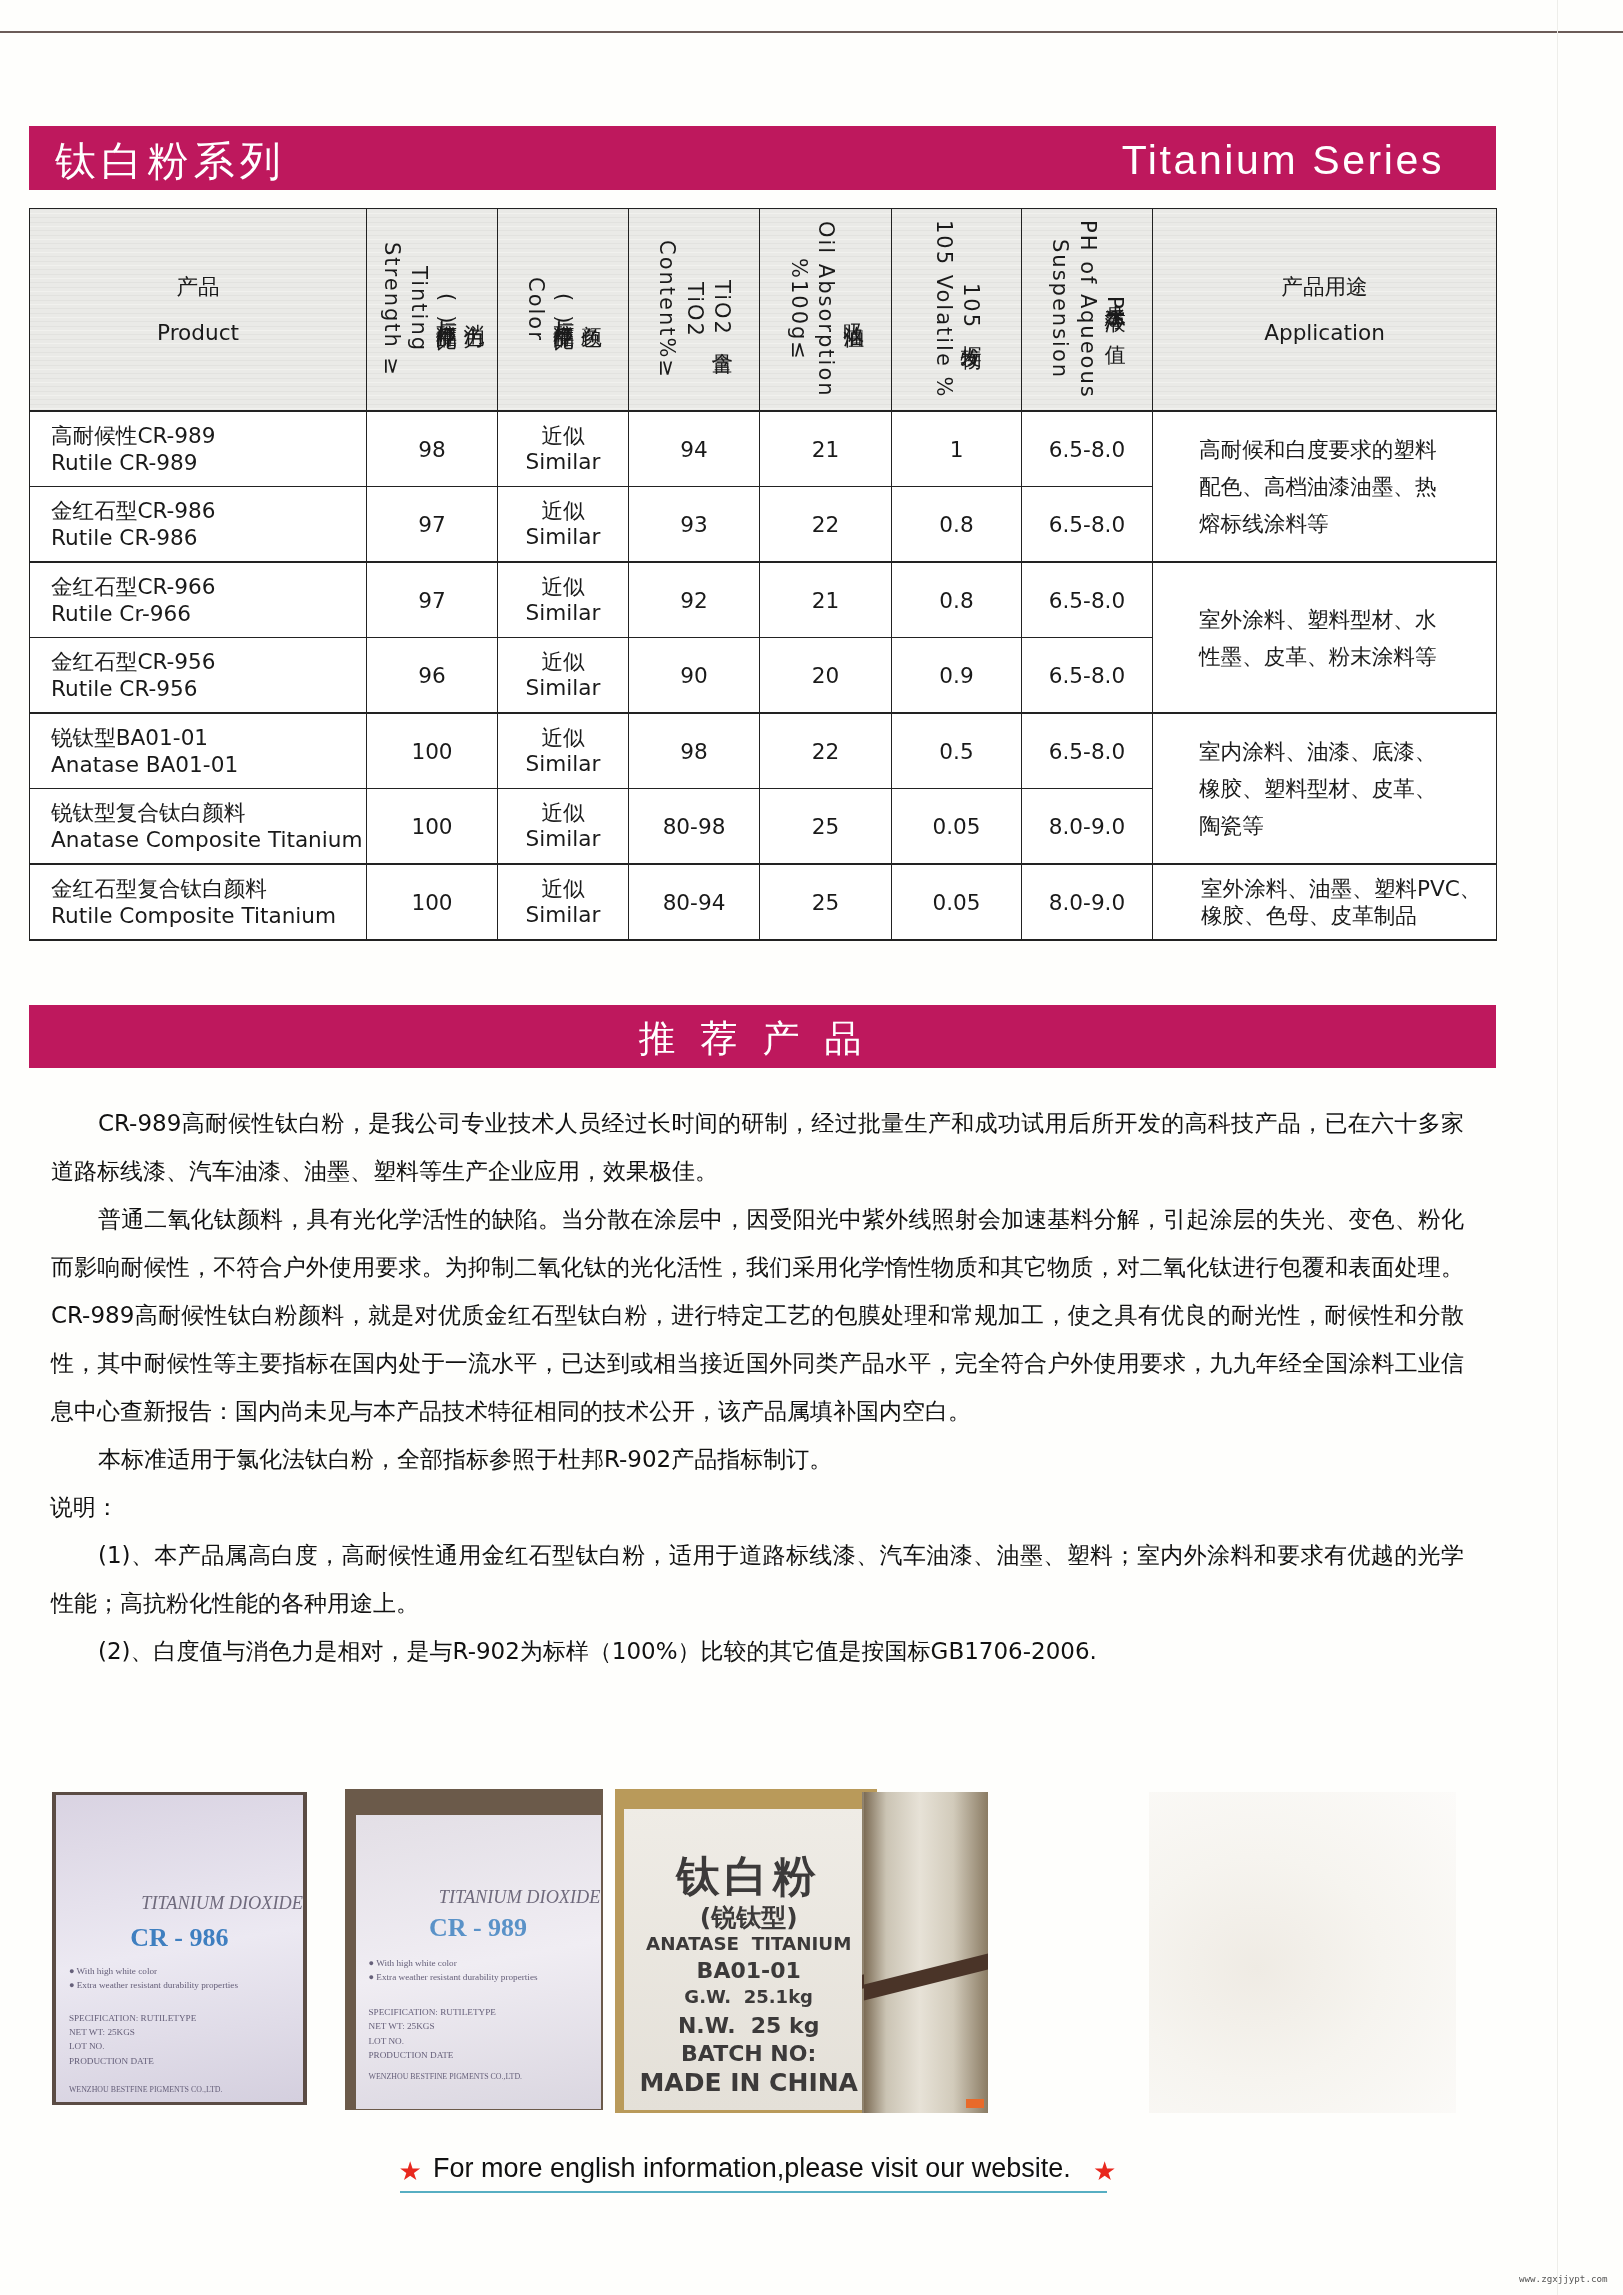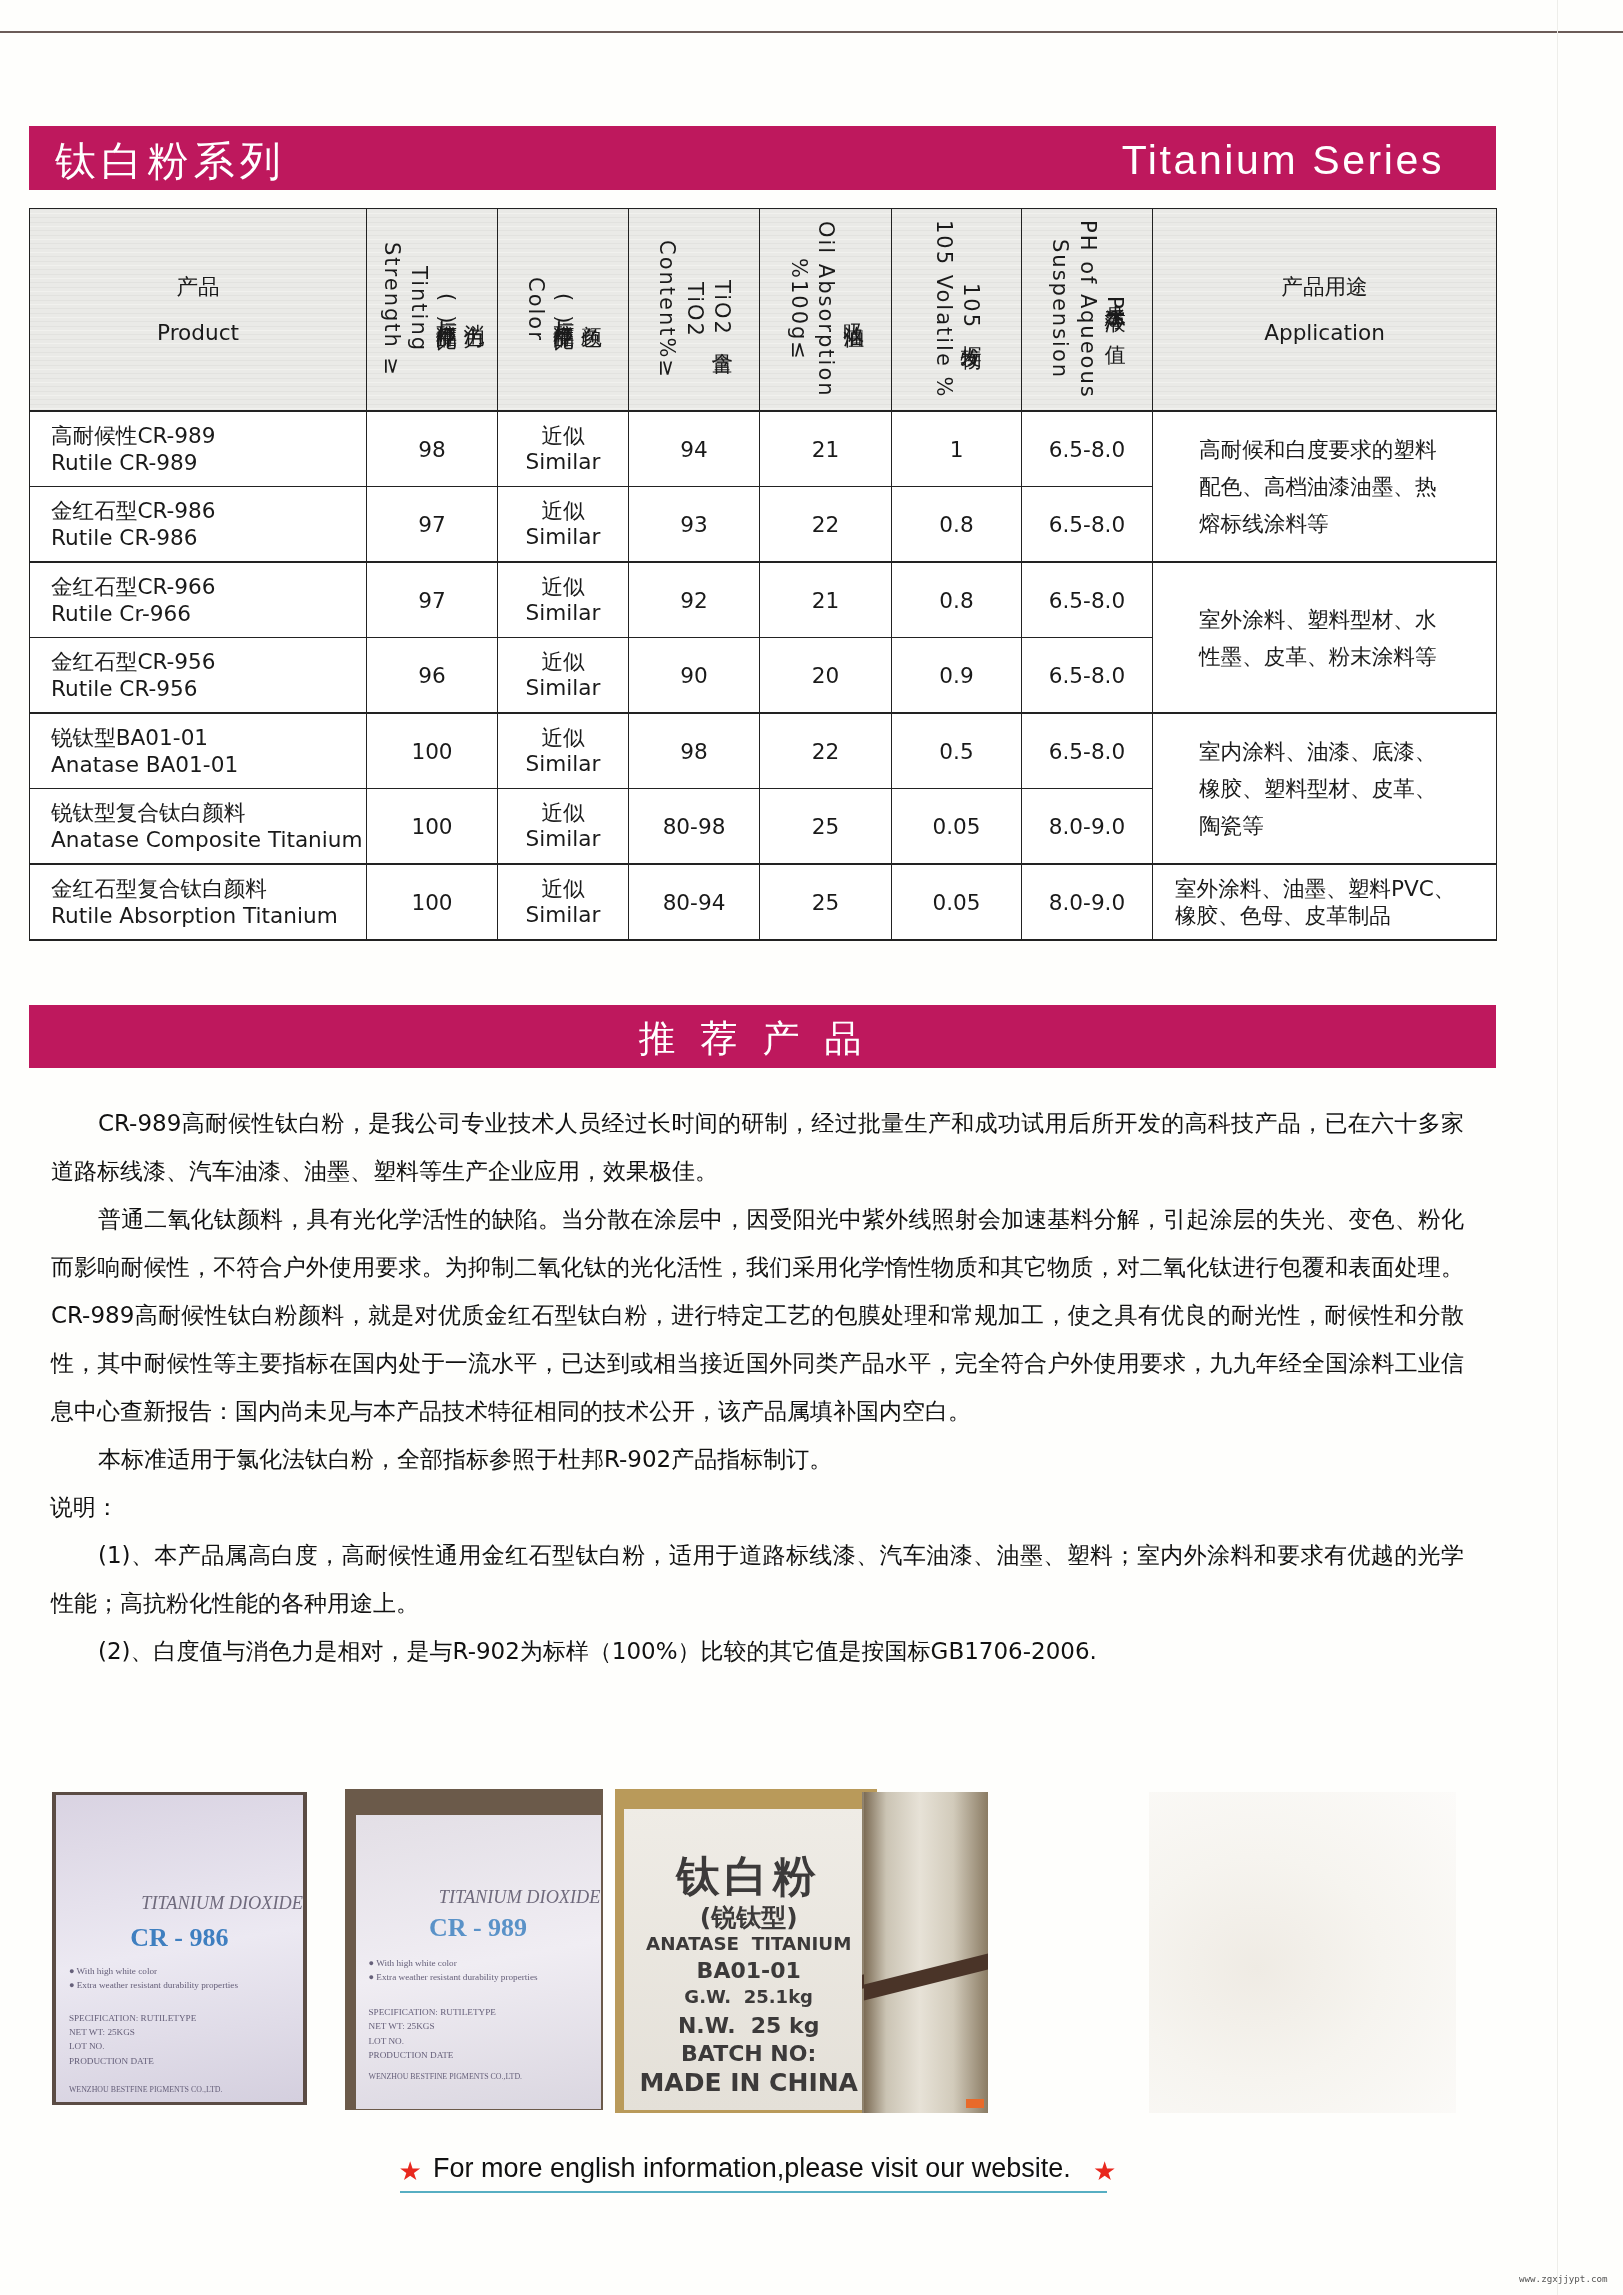--- a/index.html
+++ b/index.html
@@ -37,21 +37,21 @@
     writing-mode: vertical-rl; margin: 0 auto; height: 190px;
     display: flex; flex-direction: column; align-items: center; justify-content: center;
     font-size: 21px; line-height: 27.5px; letter-spacing: 2px;
   }
   .vhead span { display: block; }
   .hhead { text-align: center; font-size: 21.6px; line-height: 46px; }
   table.spec tbody td { height: 74px; font-size: 21.6px; text-align: center; vertical-align: middle; background: #fff; }
   table.spec tbody td.prod { text-align: left; padding-left: 21px; line-height: 27.5px; }
   table.spec tbody td.color { line-height: 26px; }
   table.spec tbody td.app { text-align: left; padding-left: 46px; line-height: 37px; font-size: 21.6px; }
-  table.spec tbody td.app.last { padding-left: 22px; line-height: 27.5px; }
+  table.spec tbody td.app.last { padding-left: 48px; line-height: 27.5px; }
   table.spec tbody tr.grp td { border-bottom: 2.6px solid #222; }
 
   .body-text {
     position: absolute; left: 51px; width: 1413px; font-size: 23px; line-height: 48px; color: #111;
   }
   .body-text p { margin: 0; text-align: justify; }
   .body-text p.indent { text-indent: 47px; }
   .bag { position: absolute; left: 0; top: 0; width: 100%; height: 100%; }
   .bag .t1 { position: absolute; left: 0; right: 0; text-align: right; font-family: "Liberation Serif", serif; font-style: italic; color: #6f6a7c; }
   .bag .t2 { position: absolute; left: 0; right: 0; text-align: center; font-family: "Liberation Serif", serif; color: #3f7fc0; font-weight: bold; }
@@ -263,21 +263,21 @@
         </td>
       <td>80-98</td>
       <td>25</td>
       <td>0.05</td>
       <td>8.0-9.0</td>
     </tr>
 
     <tr class="grp">
       <td class="prod">
           <div>金红石型复合钛白颜料</div>
-          <div>Rutile Absorption Titanium</div>
+          <div>Rutile Composite Titanium</div>
         </td>
       <td>100</td>
       <td class="color">
           <div>近似</div>
           <div>Similar</div>
         </td>
       <td>80-94</td>
       <td>25</td>
       <td>0.05</td>
       <td>8.0-9.0</td>

